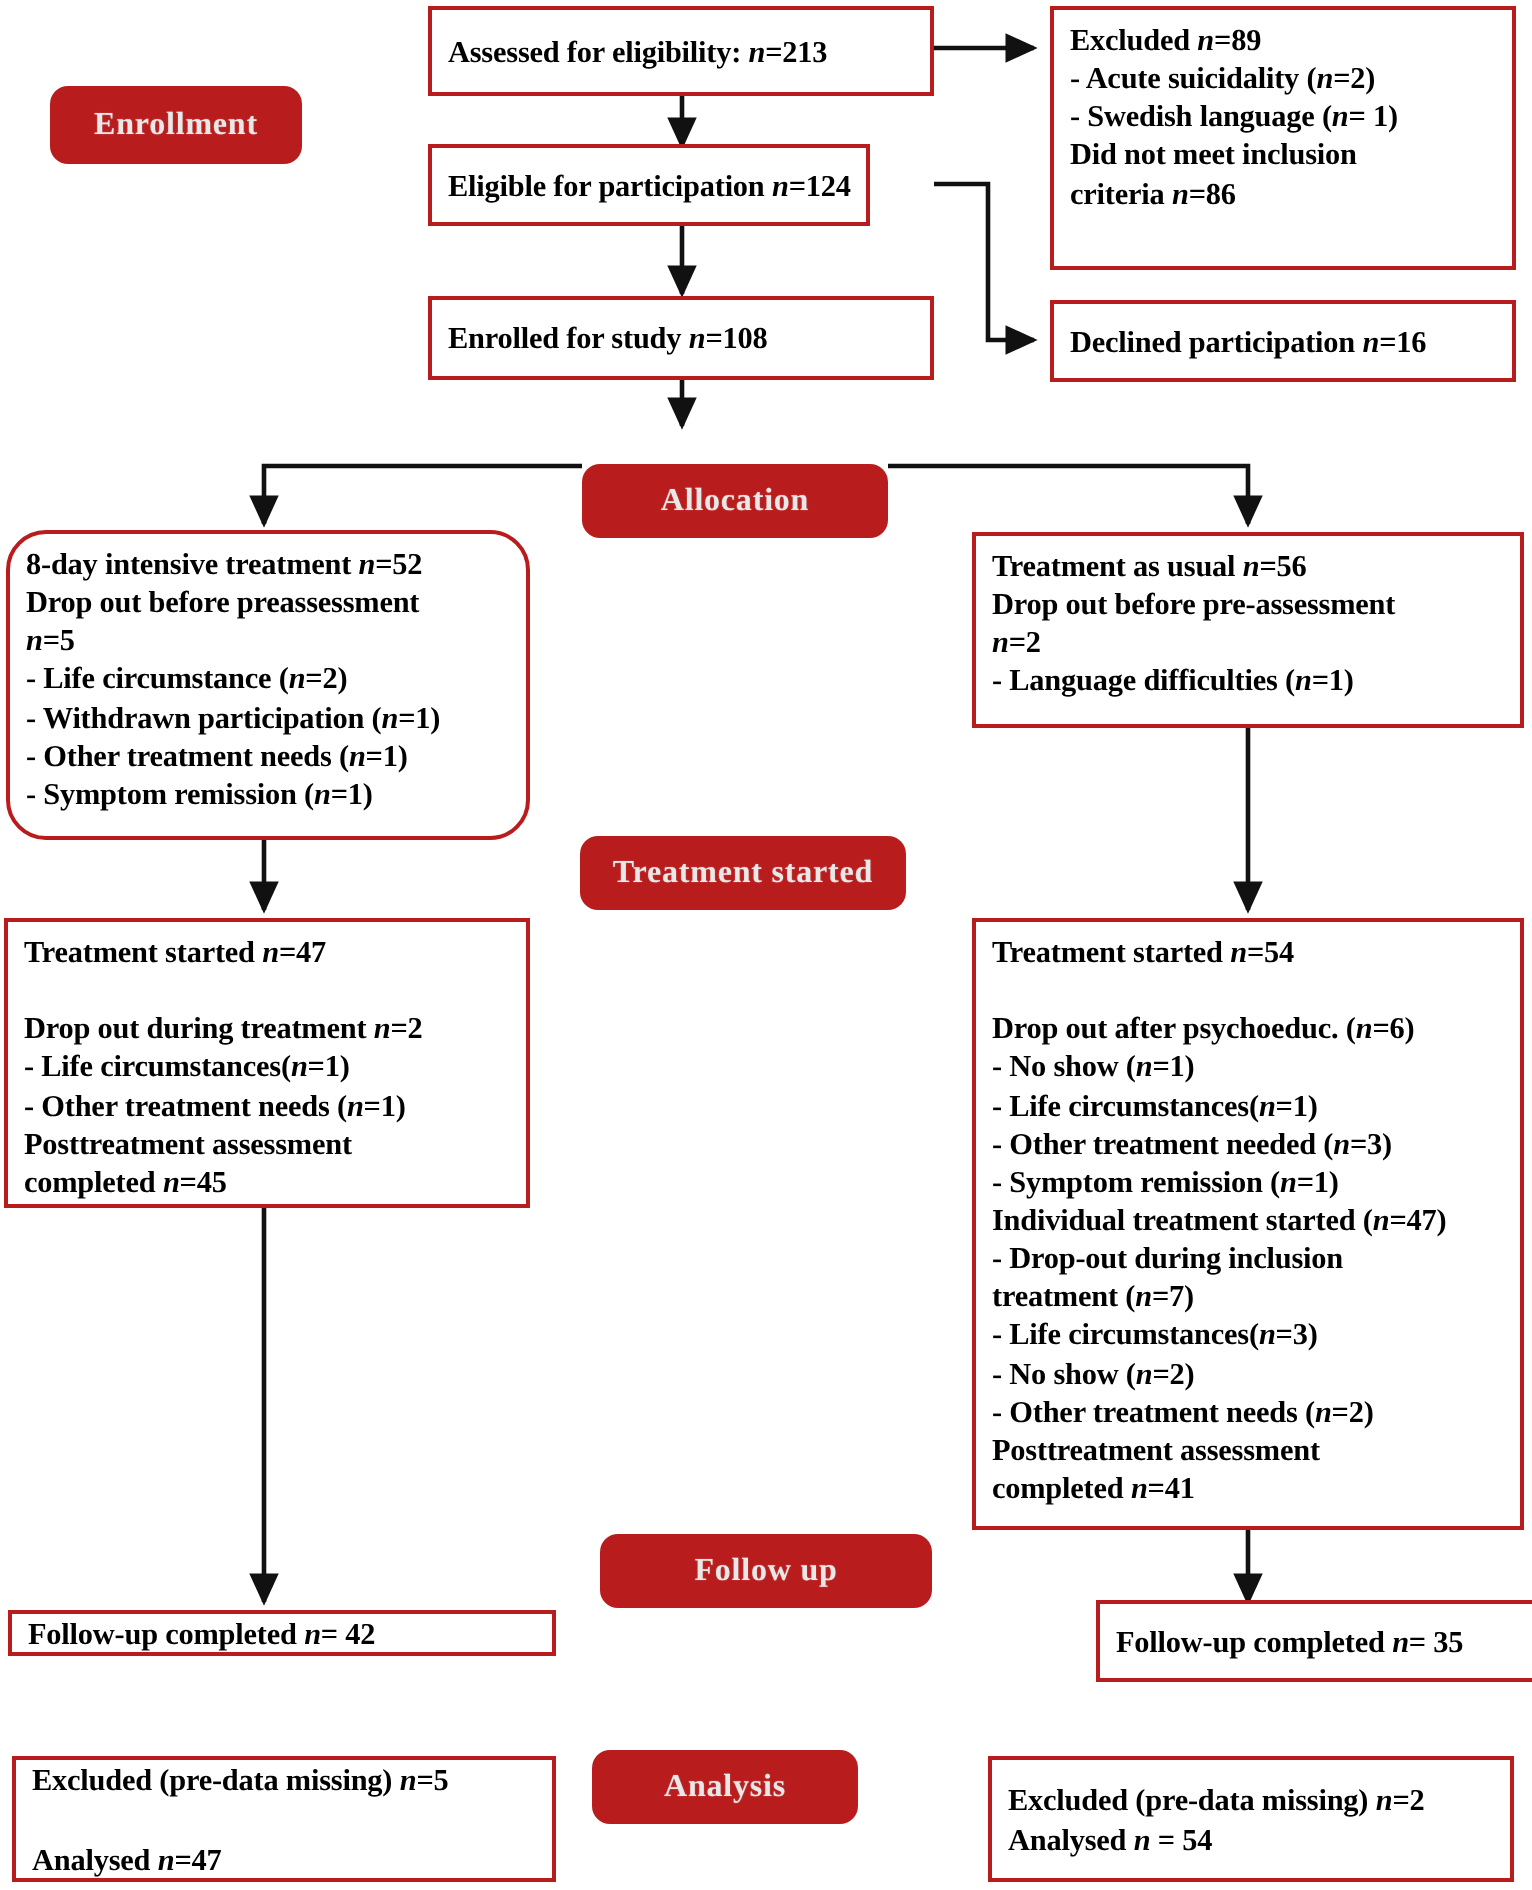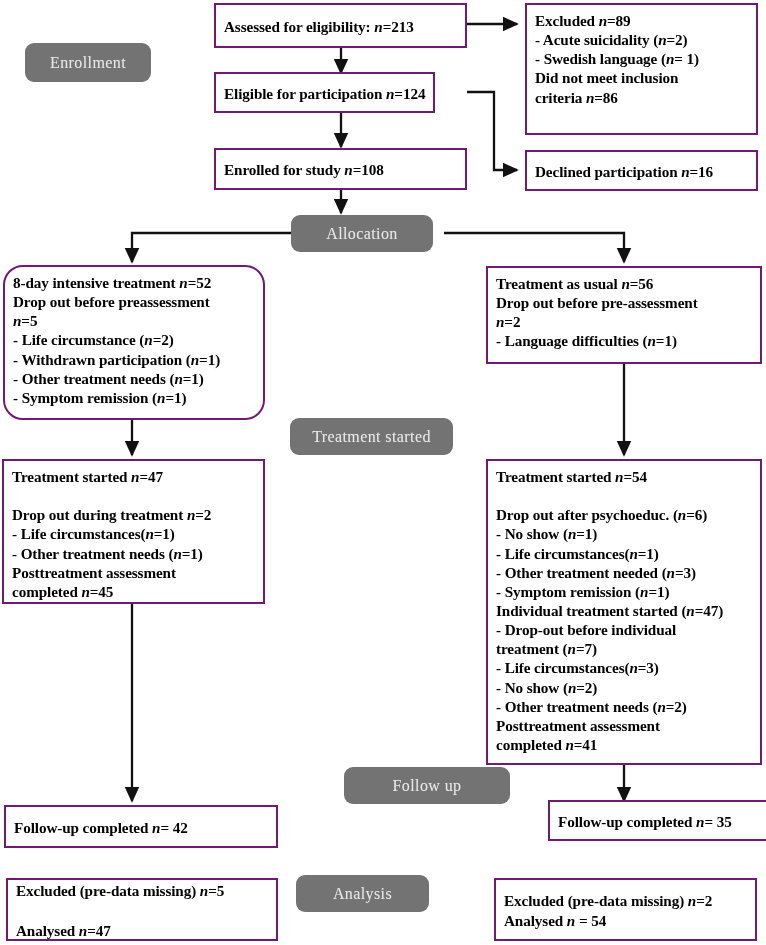--- a/index.html
+++ b/index.html
@@ -19,41 +19,41 @@
   #connectors{
     position:absolute;
     left:0; top:0;
     width:766px; height:945px;
     pointer-events:none;
   }
   .box{
     position:absolute;
     box-sizing:border-box;
     background:#ffffff;
-    border:2px solid #701a75;
+    border:2px solid #b91c1c;
     padding:6px 8px 4px 8px;
     line-height:1.26;
     font-size:15.2px;
     font-weight:700;
     letter-spacing:-0.1px;
     z-index:2;
   }
   .box .ln{white-space:nowrap;}
   .box.center{display:flex;flex-direction:column;justify-content:center;}
   .pill{
     position:absolute;
     box-sizing:border-box;
-    background:#737373;
+    background:#b91c1c;
     color:#e8e8e8;
     border-radius:9px;
     display:flex;
     align-items:center;
     justify-content:center;
     font-size:16px;
-    font-weight:400;
+    font-weight:700;
     letter-spacing:0.4px;
     z-index:3;
     text-shadow:0 0 1px rgba(255,255,255,0.25);
   }
   em.n{font-style:italic;font-family:"Liberation Serif","DejaVu Serif",serif;}
 </style>
 </head>
 <body>
 
 <div id="page">
@@ -87,29 +87,29 @@
       <path d="M132,604 L132,801" marker-end="url(#ah)"></path>
 
       <path d="M624,765 L624,801" marker-end="url(#ah)"></path>
     </g>
   </svg>
 
   <div class="pill" style="left:25px; top:43px; width:126px; height:39px;">
     <span>Enrollment</span>
   </div>
 
-  <div class="pill" style="left:291px; top:215px; width:142px; height:37px;">
+  <div class="pill" style="left:291px; top:232px; width:153px; height:37px;">
     <span>Allocation</span>
   </div>
 
   <div class="pill" style="left:290px; top:418px; width:163px; height:37px;">
     <span>Treatment started</span>
   </div>
 
-  <div class="pill" style="left:300px; top:767px; width:166px; height:37px;margin-left:44px;">
+  <div class="pill" style="left:300px; top:767px; width:166px; height:37px;">
     <span>Follow up</span>
   </div>
 
   <div class="pill" style="left:296px; top:875px; width:133px; height:37px;">
     <span>Analysis</span>
   </div>
 
   <div class="box center" style="left:214px; top:3px; width:253px; height:45px;">
     <div class="ln">Assessed for eligibility: <em class="n">n</em>=213</div>
   </div>
@@ -163,30 +163,30 @@
 
   <div class="box" style="left:486px; top:459px; width:276px; height:306px;">
     <div class="ln">Treatment started <em class="n">n</em>=54</div>
     <div class="ln">&nbsp;</div>
     <div class="ln">Drop out after psychoeduc. (<em class="n">n</em>=6)</div>
     <div class="ln">- No show (<em class="n">n</em>=1)</div>
     <div class="ln">- Life circumstances(<em class="n">n</em>=1)</div>
     <div class="ln">- Other treatment needed (<em class="n">n</em>=3)</div>
     <div class="ln">- Symptom remission (<em class="n">n</em>=1)</div>
     <div class="ln">Individual treatment started (<em class="n">n</em>=47)</div>
-    <div class="ln">- Drop-out before individual</div>
+    <div class="ln">- Drop-out during inclusion</div>
     <div class="ln">treatment (<em class="n">n</em>=7)</div>
     <div class="ln">- Life circumstances(<em class="n">n</em>=3)</div>
     <div class="ln">- No show (<em class="n">n</em>=2)</div>
     <div class="ln">- Other treatment needs (<em class="n">n</em>=2)</div>
     <div class="ln">Posttreatment assessment</div>
     <div class="ln">completed <em class="n">n</em>=41</div>
   </div>
 
-  <div class="box center" style="left:4px; top:805px; width:274px; height:43px;">
+  <div class="box center" style="left:4px; top:805px; width:274px; height:23px;">
     <div class="ln">Follow-up completed <em class="n">n</em>= 42</div>
   </div>
 
   <div class="box center" style="left:500px; top:800px; width:231px; height:41px;margin-left:48px;">
     <div class="ln">Follow-up completed <em class="n">n</em>= 35</div>
   </div>
 
   <div class="box center" style="left:6px; top:878px; width:272px; height:63px;gap:20px;">
     <div class="ln">Excluded (pre-data missing) <em class="n">n</em>=5</div>
     <div class="ln">Analysed <em class="n">n</em>=47</div>

